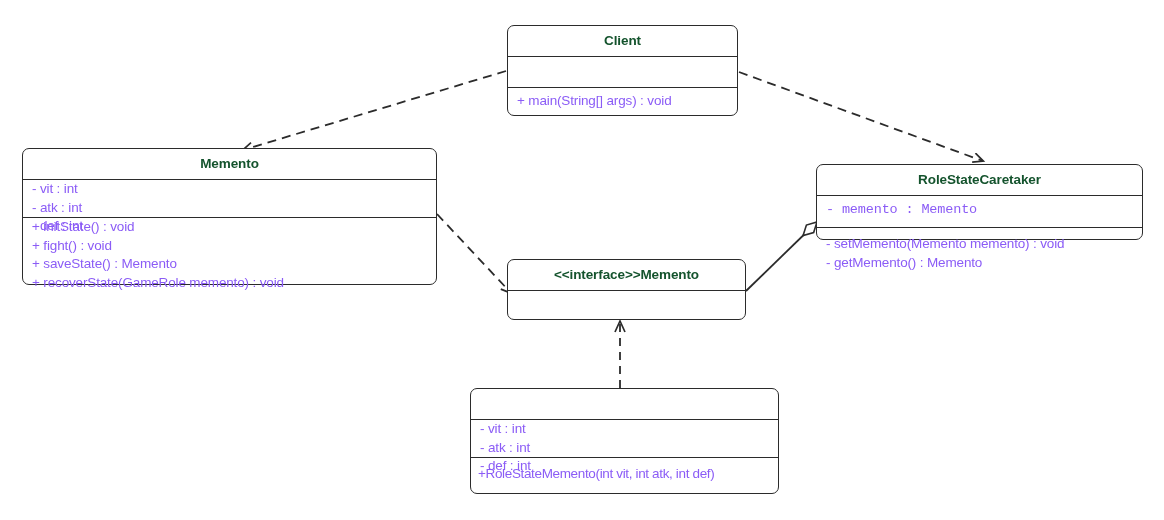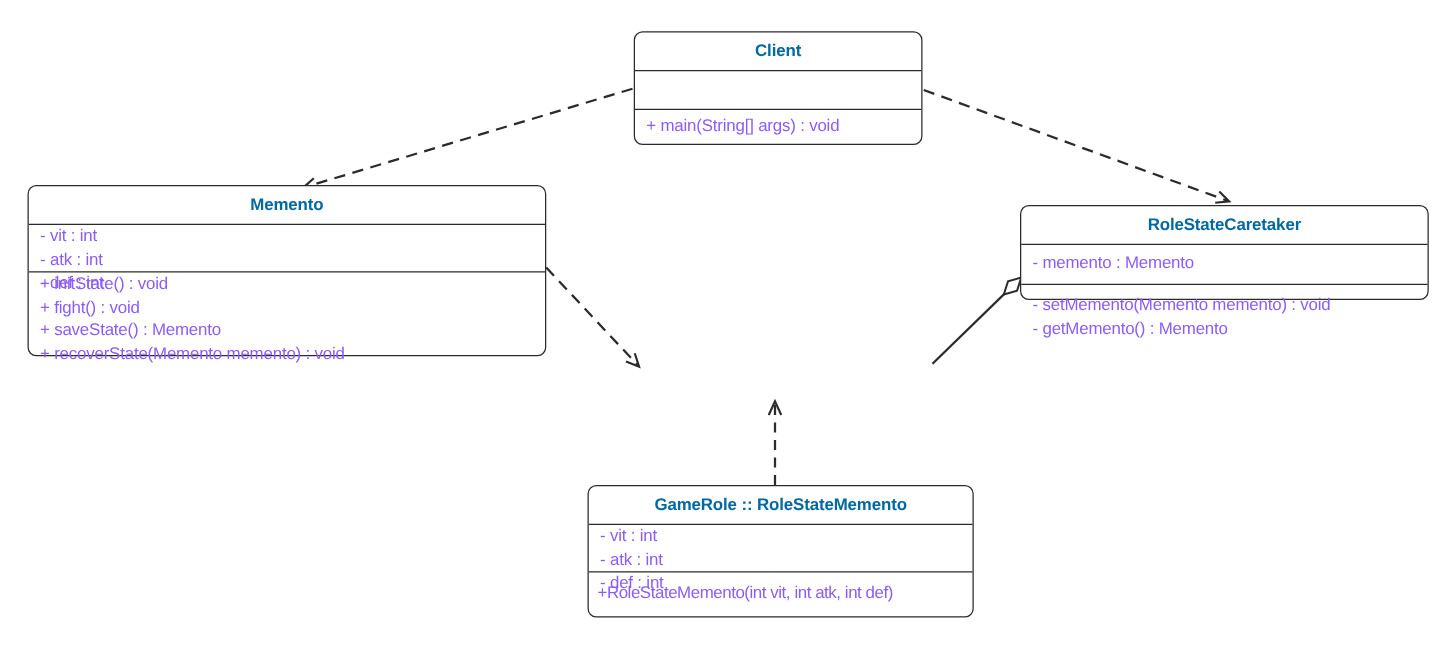--- a/index.html
+++ b/index.html
@@ -43,21 +43,21 @@
     position: absolute;
     left: 0;
     right: 0;
     height: 0;
     border-top: 1.6px solid #2b2b2b;
   }
   .class-title {
     text-align: center;
     font-weight: bold;
     font-size: 13.5px;
-    color: #0369a1;
+    color: #14532d;
     letter-spacing: -0.1px;
   }
   .member-line {
     font-size: 13.5px;
     color: #8b5cf6;
     padding-left: 9px;
     line-height: 18.5px;
     white-space: nowrap;
     letter-spacing: -0.15px;
   }
@@ -117,44 +117,48 @@
     <div class="compartment" style="top:30px; height:38px; padding-top:1px;">
       <div class="member-line">- vit : int</div>
       <div class="member-line">- atk : int</div>
       <div class="member-line">- def : int</div>
     </div>
     <div class="comp-divider" style="top:68px;"></div>
     <div class="compartment" style="top:68px; height:69px; padding-top:1px;">
       <div class="member-line">+ initState() : void</div>
       <div class="member-line">+ fight() : void</div>
       <div class="member-line">+ saveState() : Memento</div>
-      <div class="member-line">+ recoverState(Memento    memento) : void</div>
+      <div class="member-line">+ recoverState(GameRole    memento) : void</div>
     </div>
   </div>
 
   <div class="uml-class" style="left:816px; top:164px; width:327px; height:76px;">
     <div class="compartment" style="top:0; height:30px;">
       <div class="class-title" style="padding-top:7px;">RoleStateCaretaker</div>
     </div>
     <div class="comp-divider" style="top:30px;"></div>
-    <div class="compartment" style="top:30px; height:32px; padding-top:6px;">
+    <div class="compartment" style="top:30px; height:32px; padding-top:6px;font-family:Liberation Mono, monospace;">
       <div class="member-line">- memento : Memento</div>
     </div>
     <div class="comp-divider" style="top:62px;"></div>
     <div class="compartment" style="top:62px; height:42px; padding-top:8px;">
       <div class="member-line">- setMemento(Memento memento) : void</div>
       <div class="member-line">- getMemento() : Memento</div>
     </div>
   </div>
 
+  <div class="uml-class" style="left:507px; top:259px; width:239px; height:61px;">
+    <div class="compartment" style="top:0; height:30px;">
+      <div class="class-title" style="padding-top:7px;">&lt;&lt;interface&gt;&gt;Memento</div>
+    </div>
+    <div class="comp-divider" style="top:30px;"></div>
+    <div class="compartment" style="top:30px; height:31px;"></div>
+  </div>
 
   <div class="uml-class" style="left:470px; top:388px; width:309px; height:106px;">
-    <div class="compartment" style="top:0; height:30px;">
-      <div class="class-title" style="padding-top:7px;">GameRole :: RoleStateMemento</div>
-    </div>
     <div class="comp-divider" style="top:30px;"></div>
     <div class="compartment" style="top:30px; height:38px; padding-top:1px;">
       <div class="member-line">- vit : int</div>
       <div class="member-line">- atk : int</div>
       <div class="member-line">- def : int</div>
     </div>
     <div class="comp-divider" style="top:68px;"></div>
     <div class="compartment" style="top:68px; height:38px; padding-top:8px;">
       <div class="member-line tight nopad">+RoleStateMemento(int vit, int atk, int def)</div>
     </div>

